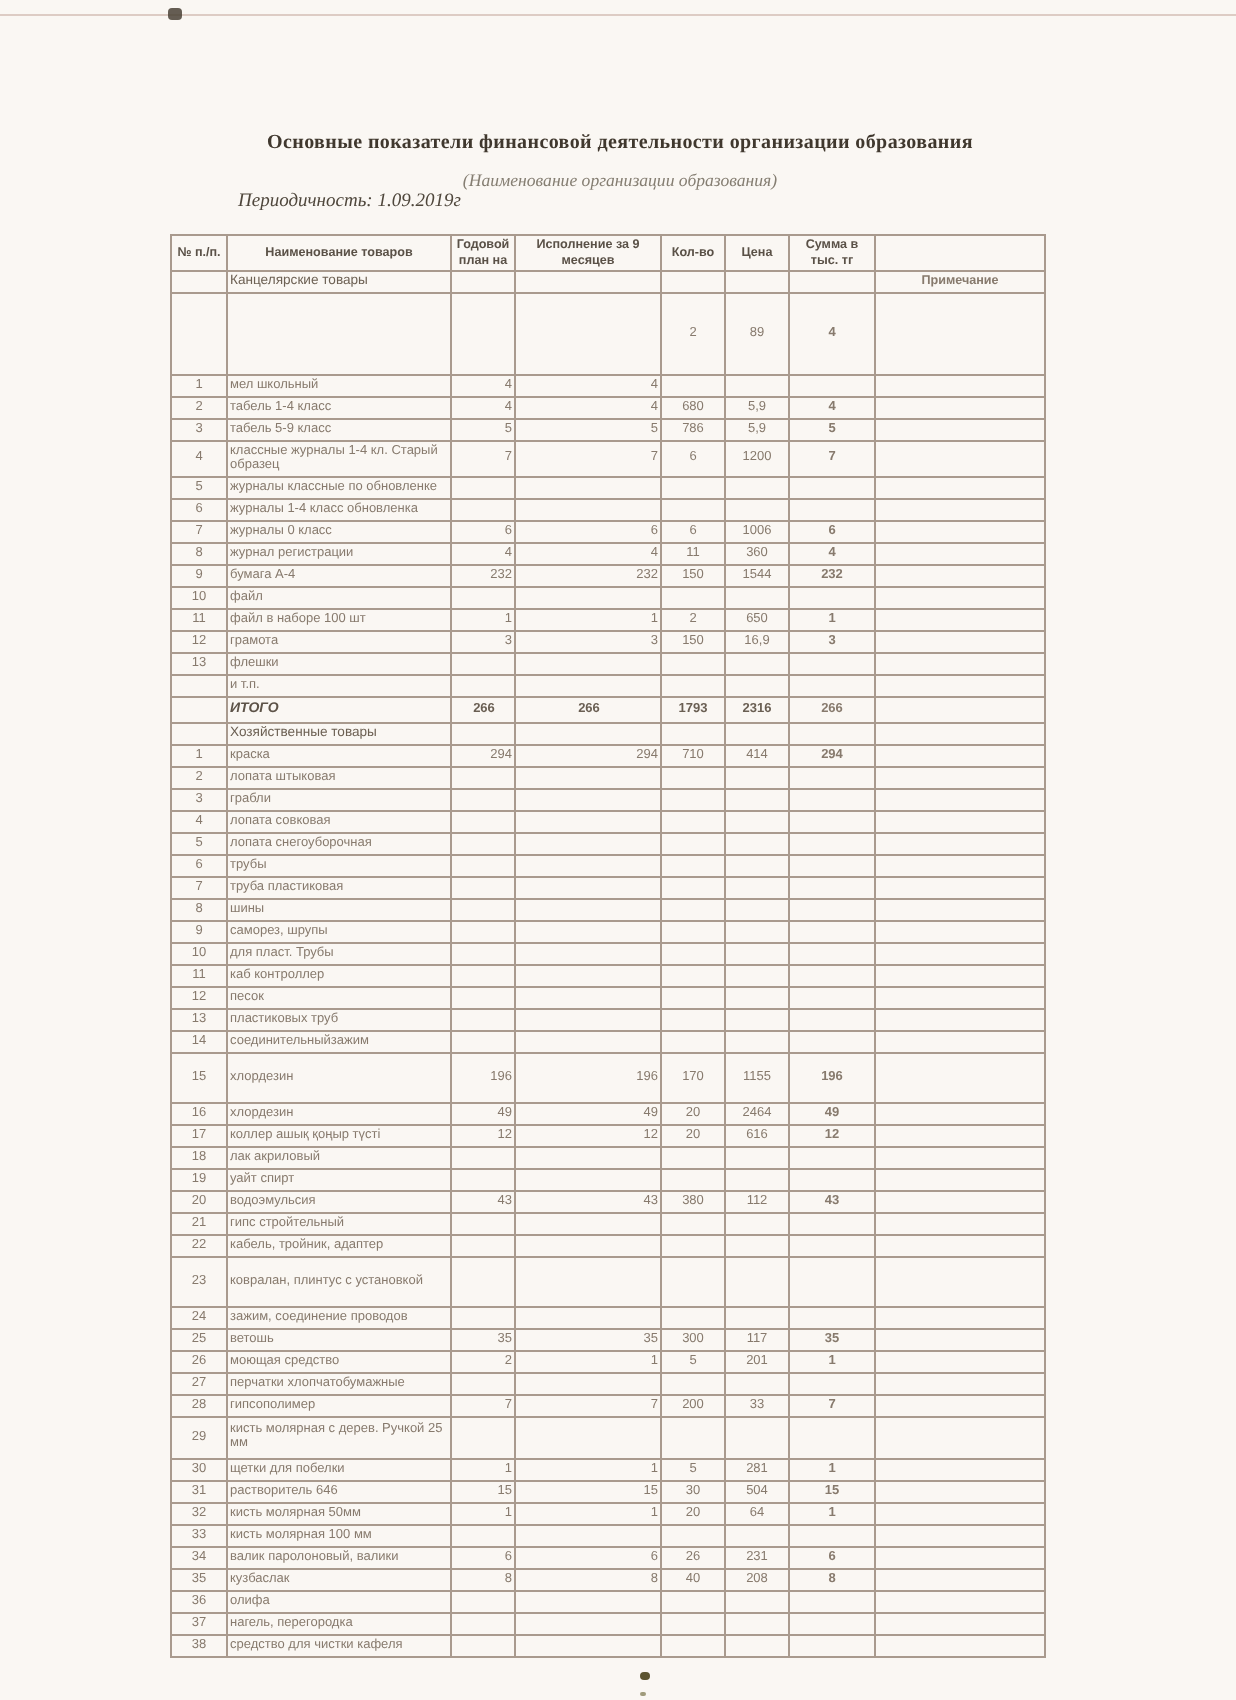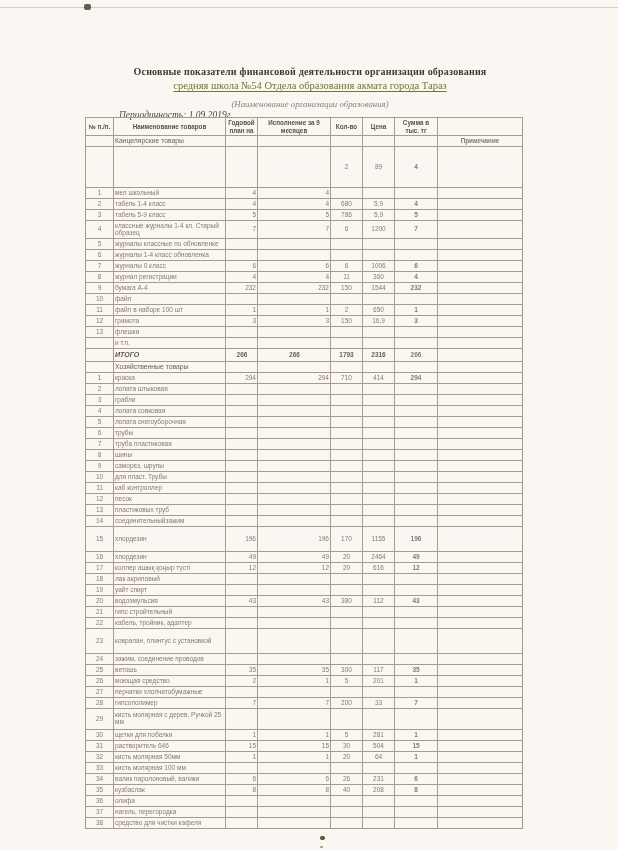--- a/index.html
+++ b/index.html
@@ -84,21 +84,20 @@
   }
 </style>
 </head>
 <body>
 
 <div class="scan-line"></div>
 <div class="scan-blob"></div>
 
 <div class="hdr-block">
   <div class="doc-title">Основные показатели  финансовой деятельности организации образования</div>
-  <div class="school-line">средняя школа  №54  Отдела образования акмата  города Тараз</div>
   <div class="org-caption">(Наименование организации образования)</div>
   <div class="period-line">Периодичность:  1.09.2019г</div>
 </div>
 
 <table class="fin">
   <colgroup>
     <col style="width:28px">
       <col style="width:112px">
       <col style="width:32px">
     <col style="width:73px">

